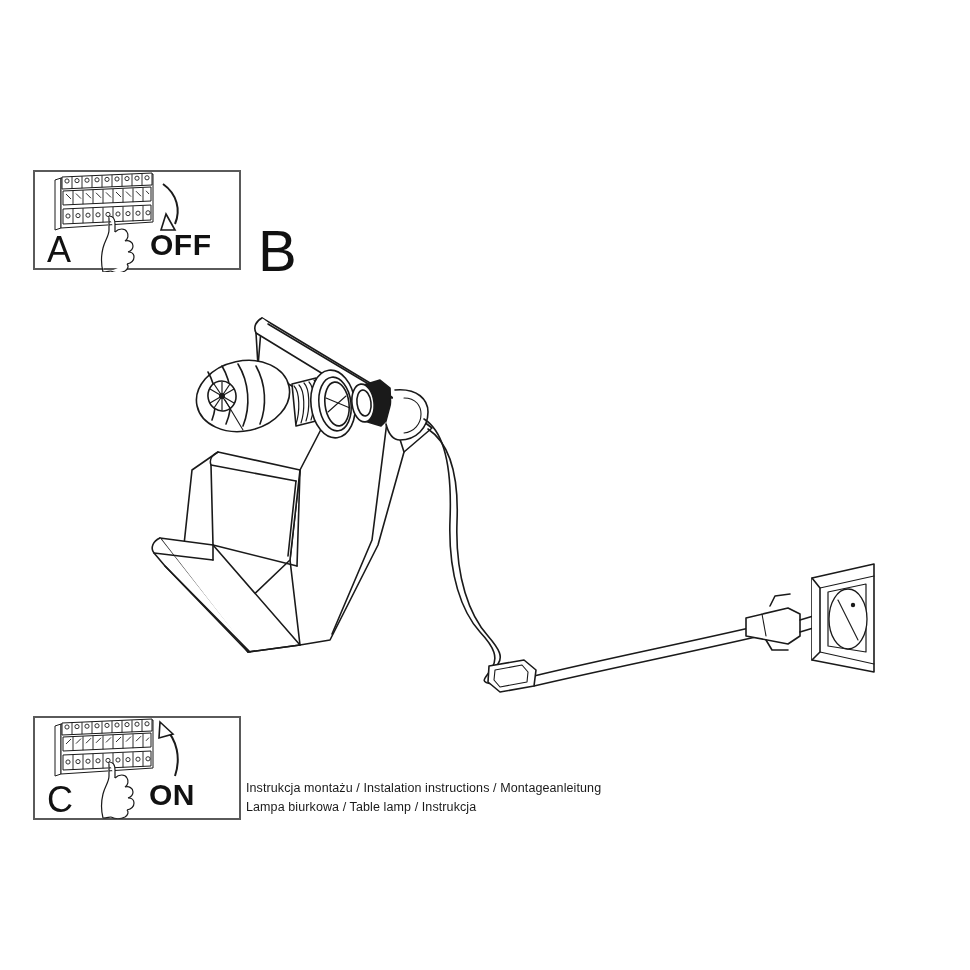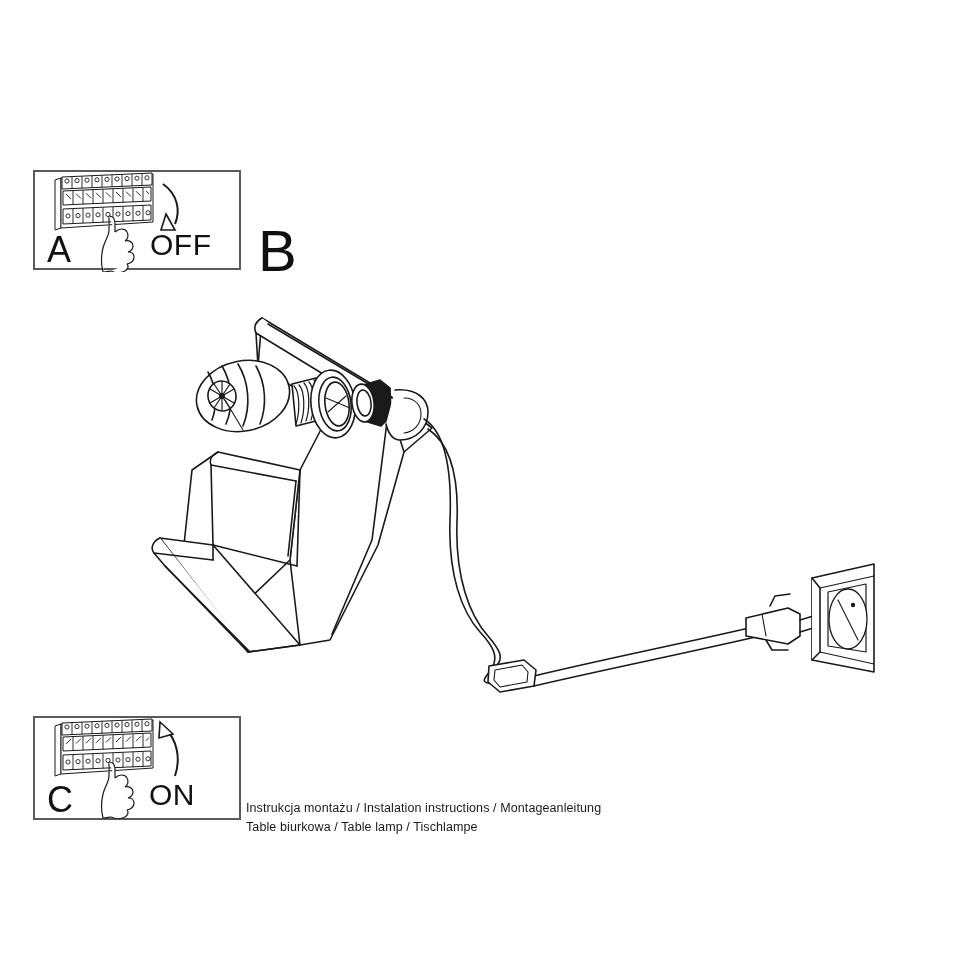--- a/index.html
+++ b/index.html
@@ -37,21 +37,21 @@
     line-height: 1;
     color: #111111;
     letter-spacing: 0px;
   }
   #letter-a { left: 12px; top: 60px; }
   #letter-c { left: 12px; top: 64px; }
 
   .state-label {
     position: absolute;
     font-size: 30px;
-    font-weight: 400;
+    font-weight: 700;
     line-height: 1;
     color: #111111;
     letter-spacing: 0.5px;
     text-align: center;
   }
   #label-off { left: 115px; top: 58px; }
   #label-on  { left: 114px; top: 62px; }
 
   #letter-b {
     position: absolute;
@@ -64,21 +64,20 @@
   }
 
   #caption {
     position: absolute;
     left: 246px;
     top: 779px;
     font-size: 12.5px;
     line-height: 19px;
     color: #1a1a1a;
     white-space: nowrap;
-    margin-top: 20px;
   }
   #caption div { letter-spacing: 0.1px; }
 
   .svg-layer { position: absolute; left: 0; top: 0; }
 </style>
 </head>
 <body>
 
 <div id="sheet">
 
@@ -328,16 +327,16 @@
         <g stroke-width="2" fill="none">
           <path d="M140,58 C146,40 142,22 130,10"></path>
           <path d="M125,4 L138,16 L124,20 Z" fill="#ffffff" stroke-width="1.6" stroke-linejoin="miter"></path>
         </g>
       </g>
     </svg>
   </div>
 
   <div id="caption">
     <div>Instrukcja montażu / Instalation instructions / Montageanleitung</div>
-    <div>Table biurkowa / Table lamp / Tischlampe</div>
+    <div>Lampa biurkowa / Table lamp / Instrukcja</div>
   </div>
 
 </div>
 
 </body></html>

